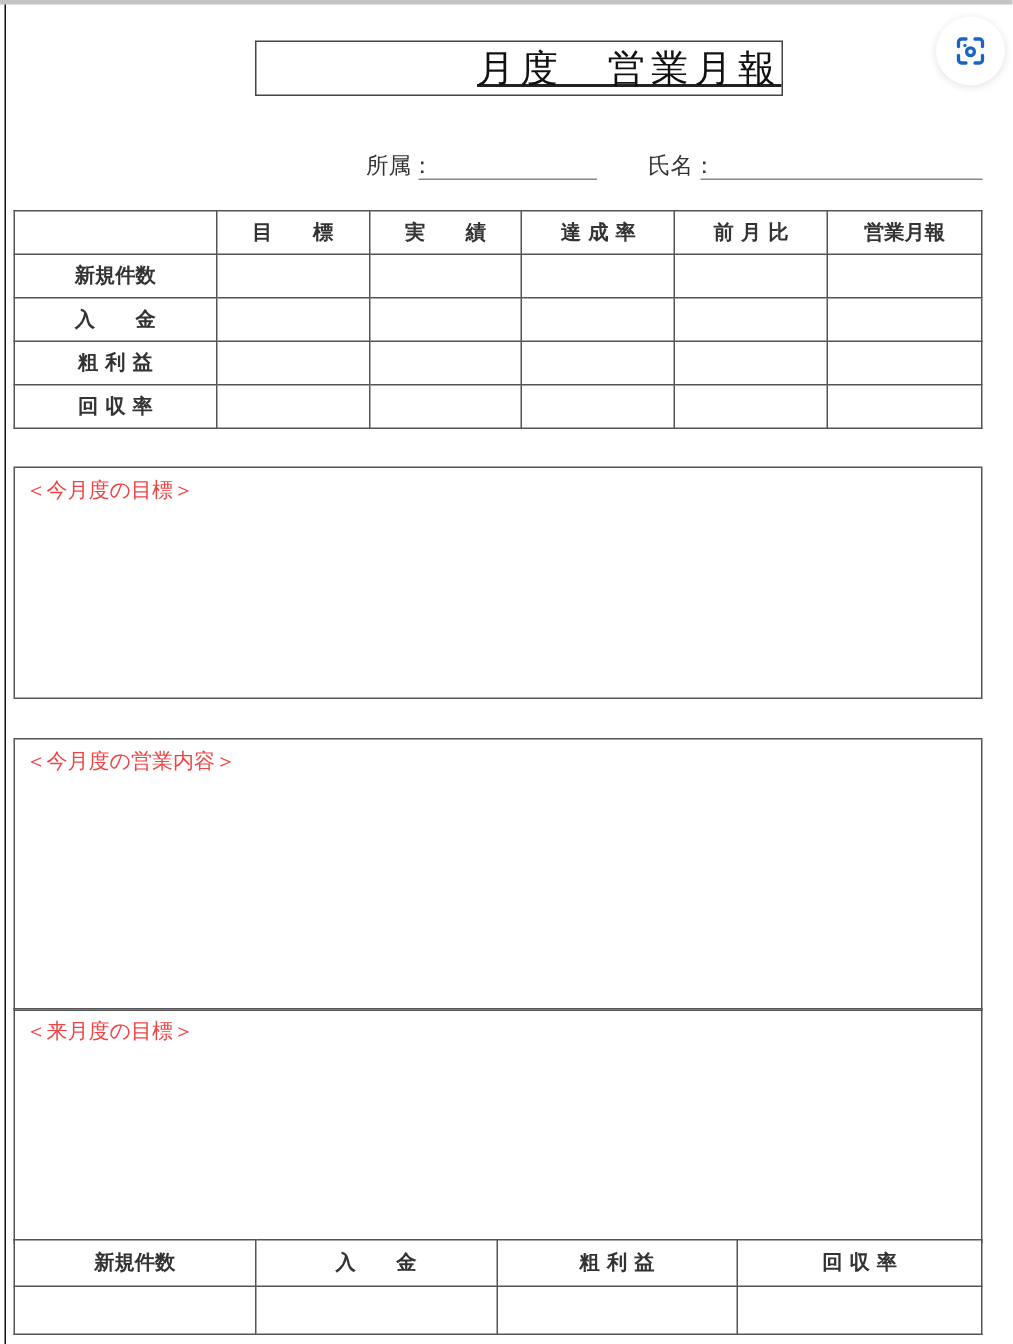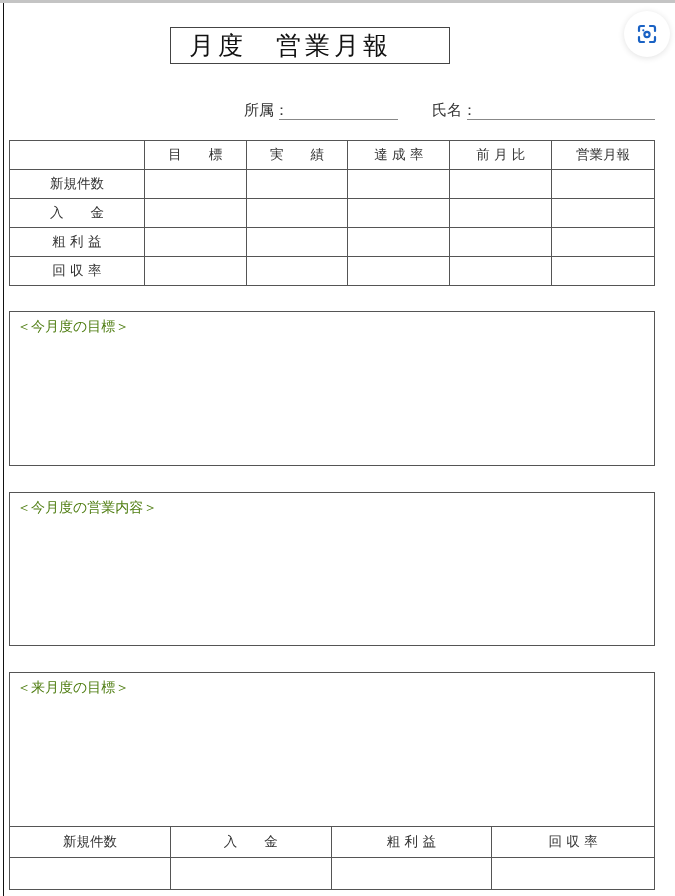--- a/index.html
+++ b/index.html
@@ -9,40 +9,40 @@
     font-family: "DejaVu Serif", "Liberation Serif", serif;
   }
   .topbar { position:absolute; left:0; top:0; width:675px; height:3px; background:#c4c4c4; }
   .leftrule { position:absolute; left:3px; top:3px; width:1px; height:893px; background:#111; }
   .lens-btn {
     position:absolute; left:624px; top:11px; width:46px; height:46px; border-radius:50%;
     background:#fff; box-shadow:0 1px 6px rgba(0,0,0,0.12);
     display:flex; align-items:center; justify-content:center; cursor:pointer;
   }
   .title-box {
-    position:absolute; left:170px; top:27px; width:280px; height:37px;
+    position:absolute; left:170px; top:27px; width:352px; height:37px;
     border:1px solid #444; box-sizing:border-box;
-    display:flex; align-items:center; justify-content:flex-start;
+    display:flex; align-items:center; justify-content:flex-end;text-decoration:underline;
   }
   .title-box span { font-size:25px; letter-spacing:4px; color:#111; padding-left:18px; white-space:pre; }
   .affil {
     position:absolute; top:101px; font-size:15px; color:#333; white-space:nowrap;margin-left:16px;
   }
   .uline { position:absolute; top:119px; height:1px; background:#888; }
   table { border-collapse:collapse; position:absolute; }
   td, th {
-    border:1px solid #555; padding:0; font-weight:normal; font-size:13.5px; color:#333;
+    border:1px solid #555; padding:0; font-weight:bold; font-size:13.5px; color:#333;
     text-align:center; white-space:pre; box-sizing:border-box;
   }
   .t1 { left:9px; top:140px; width:646px; }
   .t1 tr { height:29px; }
   .section {
     position:absolute; left:9px; width:646px; border:1px solid #555; box-sizing:border-box;
   }
-  .section .label { position:absolute; left:7px; top:6px; font-size:14px; color:#4d7c0f; white-space:nowrap; }
+  .section .label { position:absolute; left:7px; top:6px; font-size:14px; color:#ef4444; white-space:nowrap; }
   .t2 { left:9px; top:826px; width:646px; }
   .t2 tr.h { height:31px; }
   .t2 tr.v { height:32px; }
 </style>
 </head>
 <body>
 
 <div class="topbar"></div>
 <div class="leftrule"></div>
 
@@ -113,21 +113,21 @@
     <td></td>
     <td></td>
   </tr>
 </tbody>
   </table>
 
 <div class="section" style="top:311px; height:155px;">
   <span class="label">＜今月度の目標＞</span>
 </div>
 
-<div class="section" style="top:492px; height:154px;">
+<div class="section" style="top:492px; height:182px;">
   <span class="label">＜今月度の営業内容＞</span>
 </div>
 
 <div class="section" style="top:672px; height:157px; border-bottom:none;">
   <span class="label">＜来月度の目標＞</span>
 </div>
 
 <table class="t2">
   <colgroup>
     <col style="width:161px">

